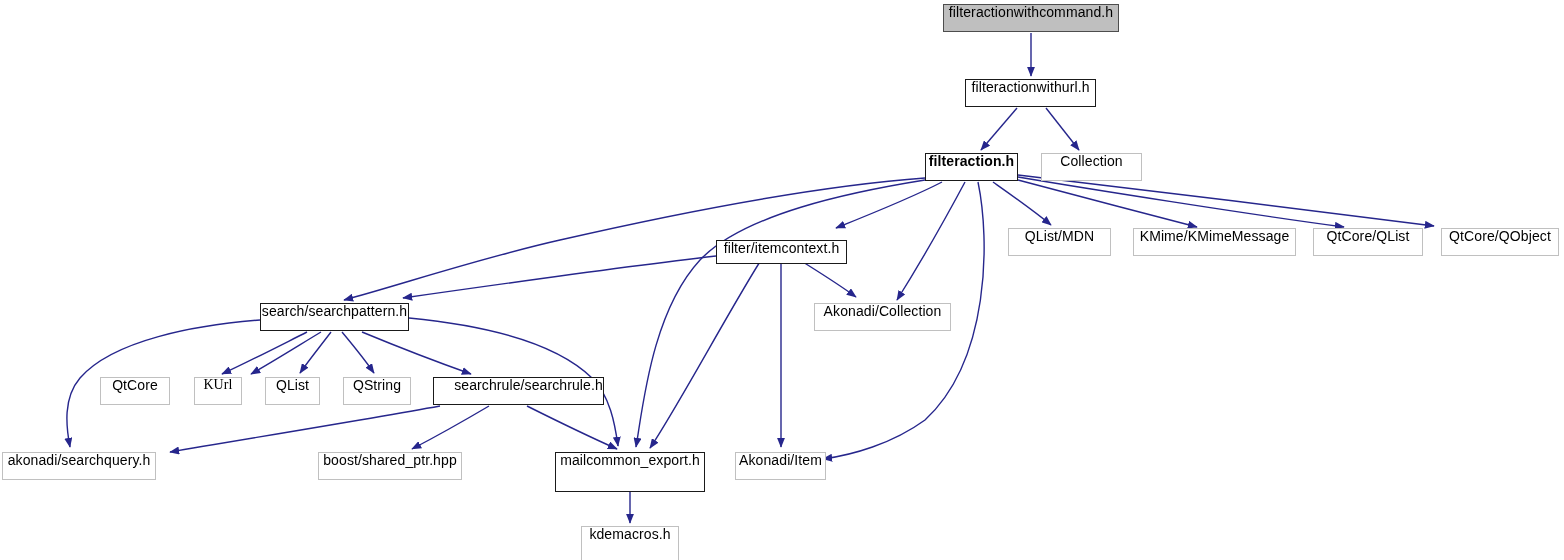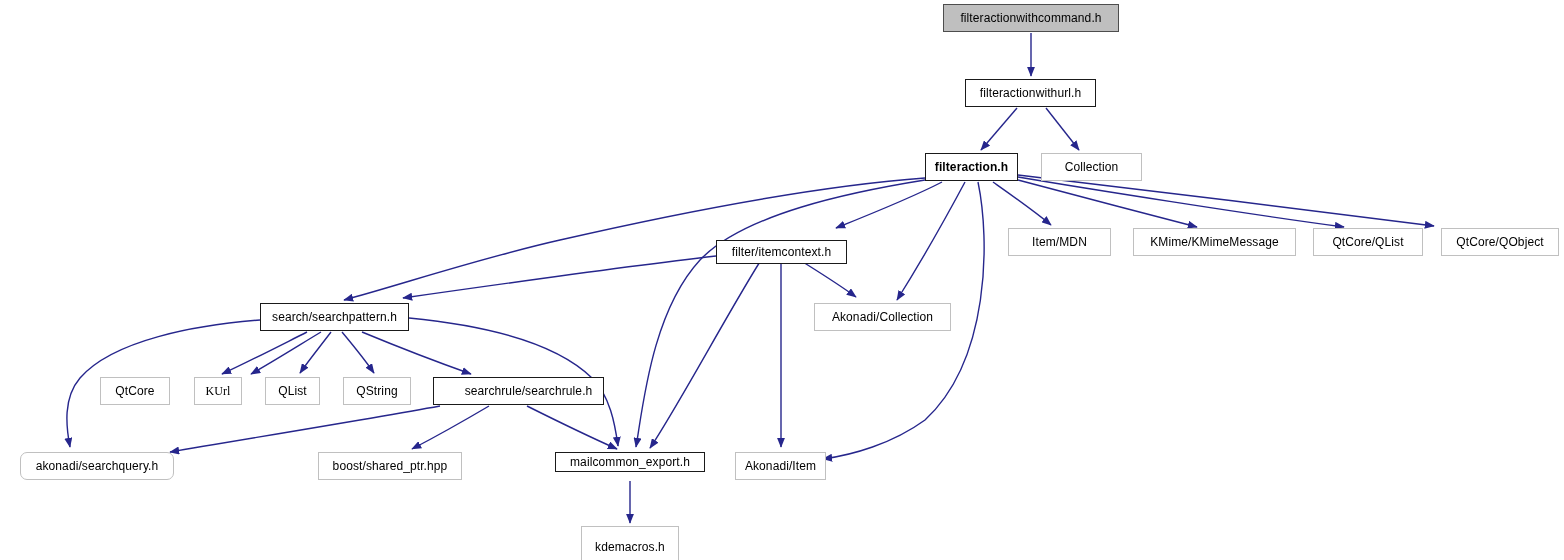--- a/index.html
+++ b/index.html
@@ -21,24 +21,24 @@
     left: 0;
     top: 0;
     width: 1564px;
     height: 560px;
     pointer-events: none;
   }
   .node {
     position: absolute;
     box-sizing: border-box;
     display: flex;
-    align-items: center;
+    align-items: flex-start;
     justify-content: center;
     white-space: nowrap;
-    font-size: 12px;
+    font-size: 14px;
     line-height: 1;
     color: #000000;
     background: #ffffff;
     border: 1px solid #c0c0c0;
     letter-spacing: 0.1px;
   }
   .node.strong {
     border: 1.6px solid #1a1a1a;
   }
   .node.root {
@@ -131,21 +131,21 @@
       <div class="node strong" style="left: 925px; top: 153px; width: 93px; height: 28px; font-weight: bold;">
         <span class="node-label">filteraction.h</span>
       </div>
       <div class="node light" style="left: 1041px; top: 153px; width: 101px; height: 28px;">
         <span class="node-label">Collection</span>
       </div>
       <div class="node strong" style="left: 716px; top: 228px; width: 131px; height: 24px; margin-top: 12px;">
         <span class="node-label">filter/itemcontext.h</span>
       </div>
       <div class="node light" style="left: 1008px; top: 228px; width: 103px; height: 28px;">
-        <span class="node-label">Item/MDN</span>
+        <span class="node-label">QList/MDN</span>
       </div>
       <div class="node light" style="left: 1133px; top: 228px; width: 163px; height: 28px;">
         <span class="node-label">KMime/KMimeMessage</span>
       </div>
       <div class="node light" style="left: 1313px; top: 228px; width: 110px; height: 28px;">
         <span class="node-label">QtCore/QList</span>
       </div>
       <div class="node light" style="left: 1441px; top: 228px; width: 118px; height: 28px;">
         <span class="node-label">QtCore/QObject</span>
       </div>
@@ -163,27 +163,27 @@
       </div>
       <div class="node light" style="left: 265px; top: 377px; width: 55px; height: 28px;">
         <span class="node-label">QList</span>
       </div>
       <div class="node light" style="left: 343px; top: 377px; width: 68px; height: 28px;">
         <span class="node-label">QString</span>
       </div>
       <div class="node strong" style="left: 433px; top: 377px; width: 171px; height: 28px; padding-left: 20px;">
         <span class="node-label">searchrule/searchrule.h</span>
       </div>
-      <div class="node light" style="left: 20px; top: 452px; width: 154px; height: 28px; border-radius: 7px;">
+      <div class="node light" style="left: 2px; top: 452px; width: 154px; height: 28px;">
         <span class="node-label">akonadi/searchquery.h</span>
       </div>
       <div class="node light" style="left: 318px; top: 452px; width: 144px; height: 28px;">
         <span class="node-label">boost/shared_ptr.hpp</span>
       </div>
-      <div class="node strong" style="left: 555px; top: 452px; width: 150px; height: 20px;">
+      <div class="node strong" style="left: 555px; top: 452px; width: 150px; height: 40px;">
         <span class="node-label">mailcommon_export.h</span>
       </div>
       <div class="node light" style="left: 735px; top: 452px; width: 91px; height: 28px;">
         <span class="node-label">Akonadi/Item</span>
       </div>
       <div class="node light" style="left: 581px; top: 526px; width: 98px; height: 42px;">
         <span class="node-label">kdemacros.h</span>
       </div>
     </div>
 

